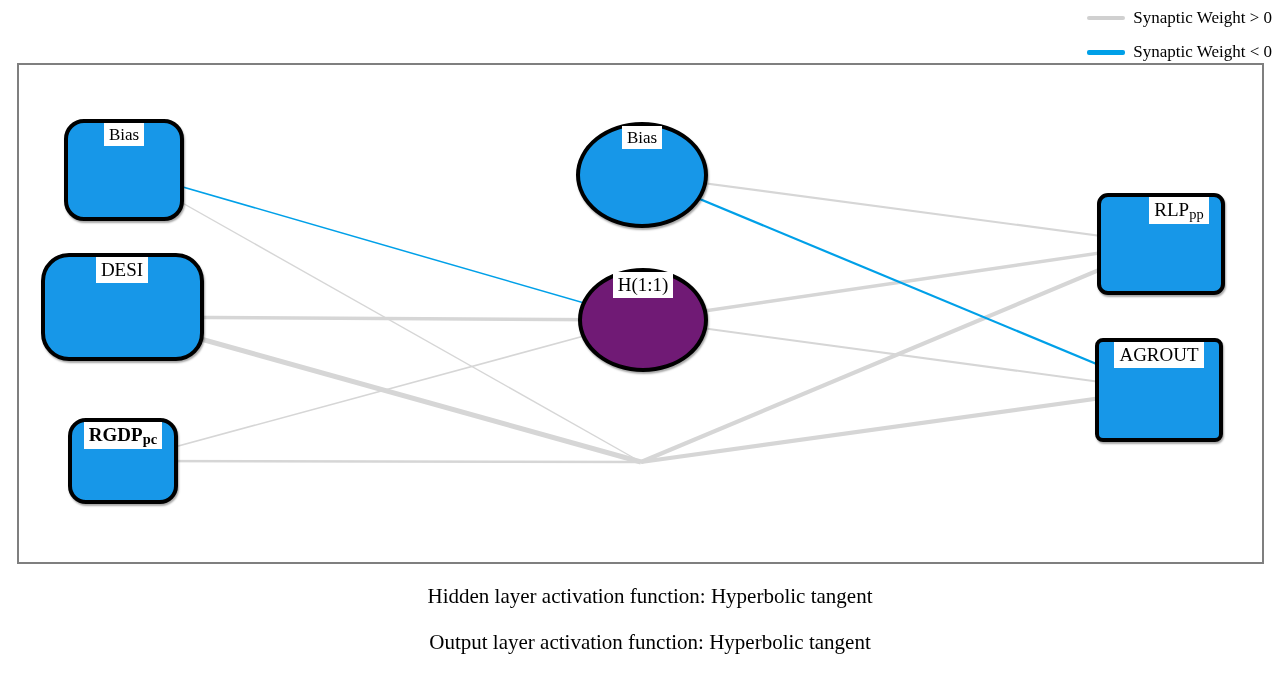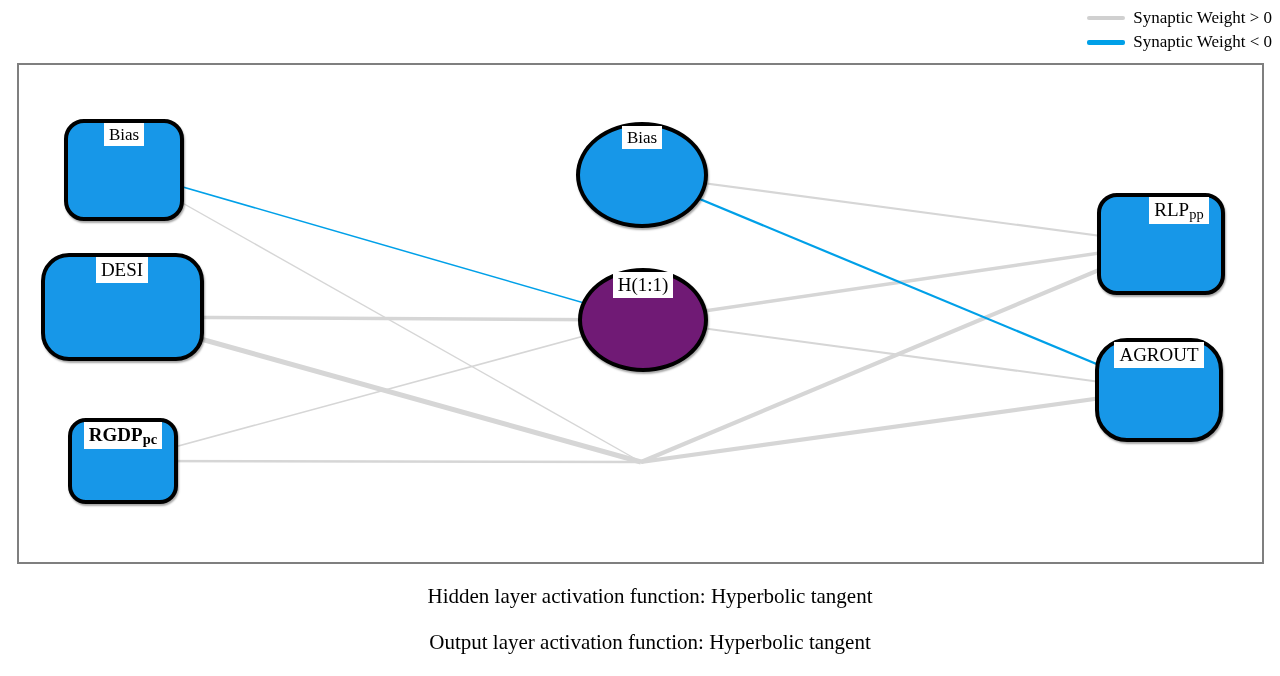--- a/index.html
+++ b/index.html
@@ -45,21 +45,21 @@
   .node-label .sub {
     font-size: 0.76em;
     vertical-align: -0.22em;
   }
   .legend {
     position: absolute;
     top: 7px;
     right: 8px;
     display: flex;
     flex-direction: column;
-    gap: 2px;
+    gap: 12px;
     text-align: center;
   }
   .legend-row {
     display: flex;
     align-items: center;
     justify-content: flex-end;
     gap: 8px;
     height: 22px;
   }
   .legend-swatch {
@@ -122,23 +122,23 @@
   </div>
   <div class="node" style="left: 68px; top: 418px; width: 110px; height: 86px; background: rgb(23, 151, 232); border-color: rgb(0, 0, 0); border-radius: 18px; font-weight: bold;">
     <span class="node-label" style="font-size: 19px;"><span>RGDP</span><span class="sub">pc</span></span>
   </div>
   <div class="node ellipse" style="left: 576px; top: 122px; width: 132px; height: 106px; background: rgb(23, 151, 232); border-color: rgb(0, 0, 0);">
     <span class="node-label" style="font-size: 17px;"><span>Bias</span></span>
   </div>
   <div class="node ellipse" style="left: 578px; top: 268px; width: 130px; height: 104px; background: #701a75; border-color: rgb(0, 0, 0);">
     <span class="node-label" style="font-size: 19px;"><span>H(1:1)</span></span>
   </div>
-  <div class="node" style="left: 1097px; top: 193px; width: 128px; height: 102px; background: rgb(23, 151, 232); border-color: rgb(0, 0, 0); border-radius: 20px; padding-left: 36px;">
+  <div class="node" style="left: 1097px; top: 193px; width: 128px; height: 102px; background: rgb(23, 151, 232); border-color: rgb(0, 0, 0); border-radius: 11px; padding-left: 36px;">
     <span class="node-label" style="font-size: 19px;"><span>RLP</span><span class="sub">pp</span></span>
   </div>
-  <div class="node" style="left: 1095px; top: 338px; width: 128px; height: 104px; background: rgb(23, 151, 232); border-color: rgb(0, 0, 0); border-radius: 32px;">
+  <div class="node" style="left: 1095px; top: 338px; width: 128px; height: 104px; background: rgb(23, 151, 232); border-color: rgb(0, 0, 0); border-radius: 8px;">
     <span class="node-label" style="font-size: 19px;"><span>AGROUT</span></span>
   </div>
 
   <div class="caption hidden-fn">Hidden layer activation function: Hyperbolic tangent</div>
   <div class="caption output-fn">Output layer activation function: Hyperbolic tangent</div>
 
 </div>
 
 </body></html>

